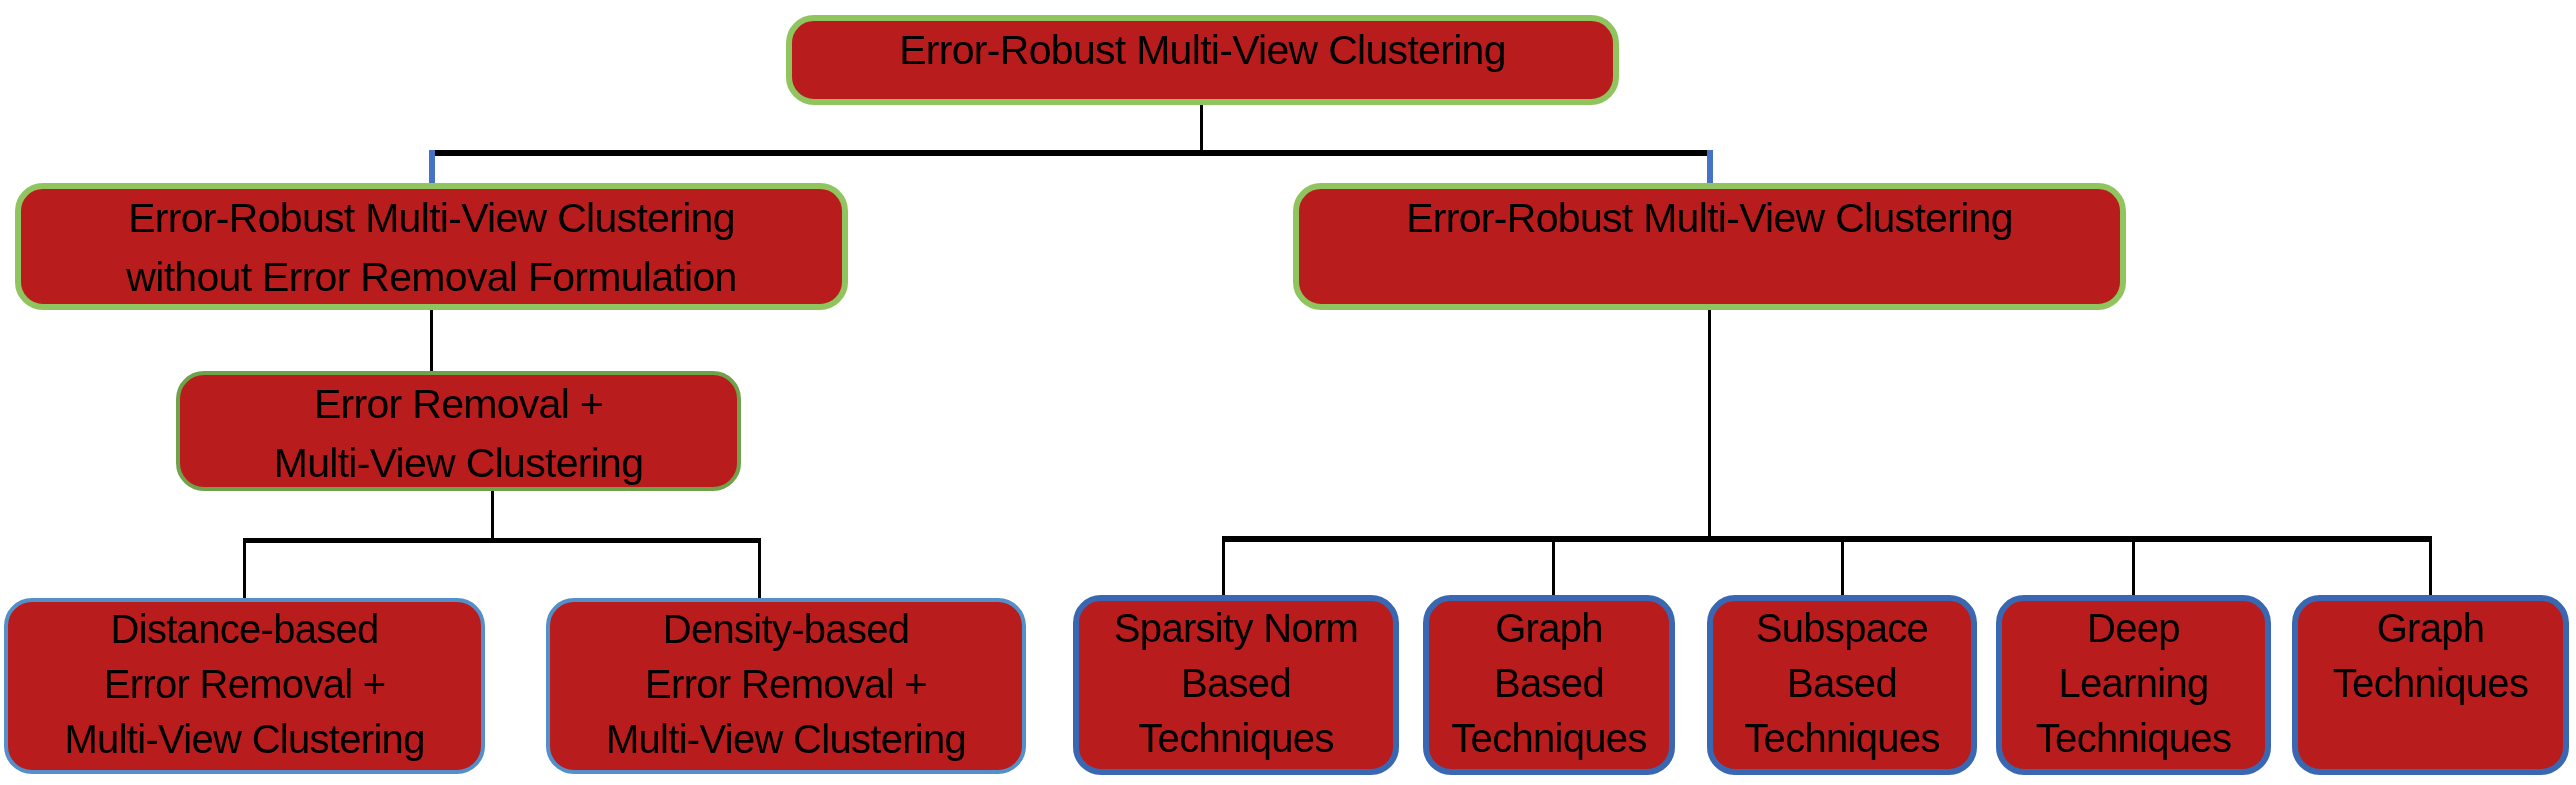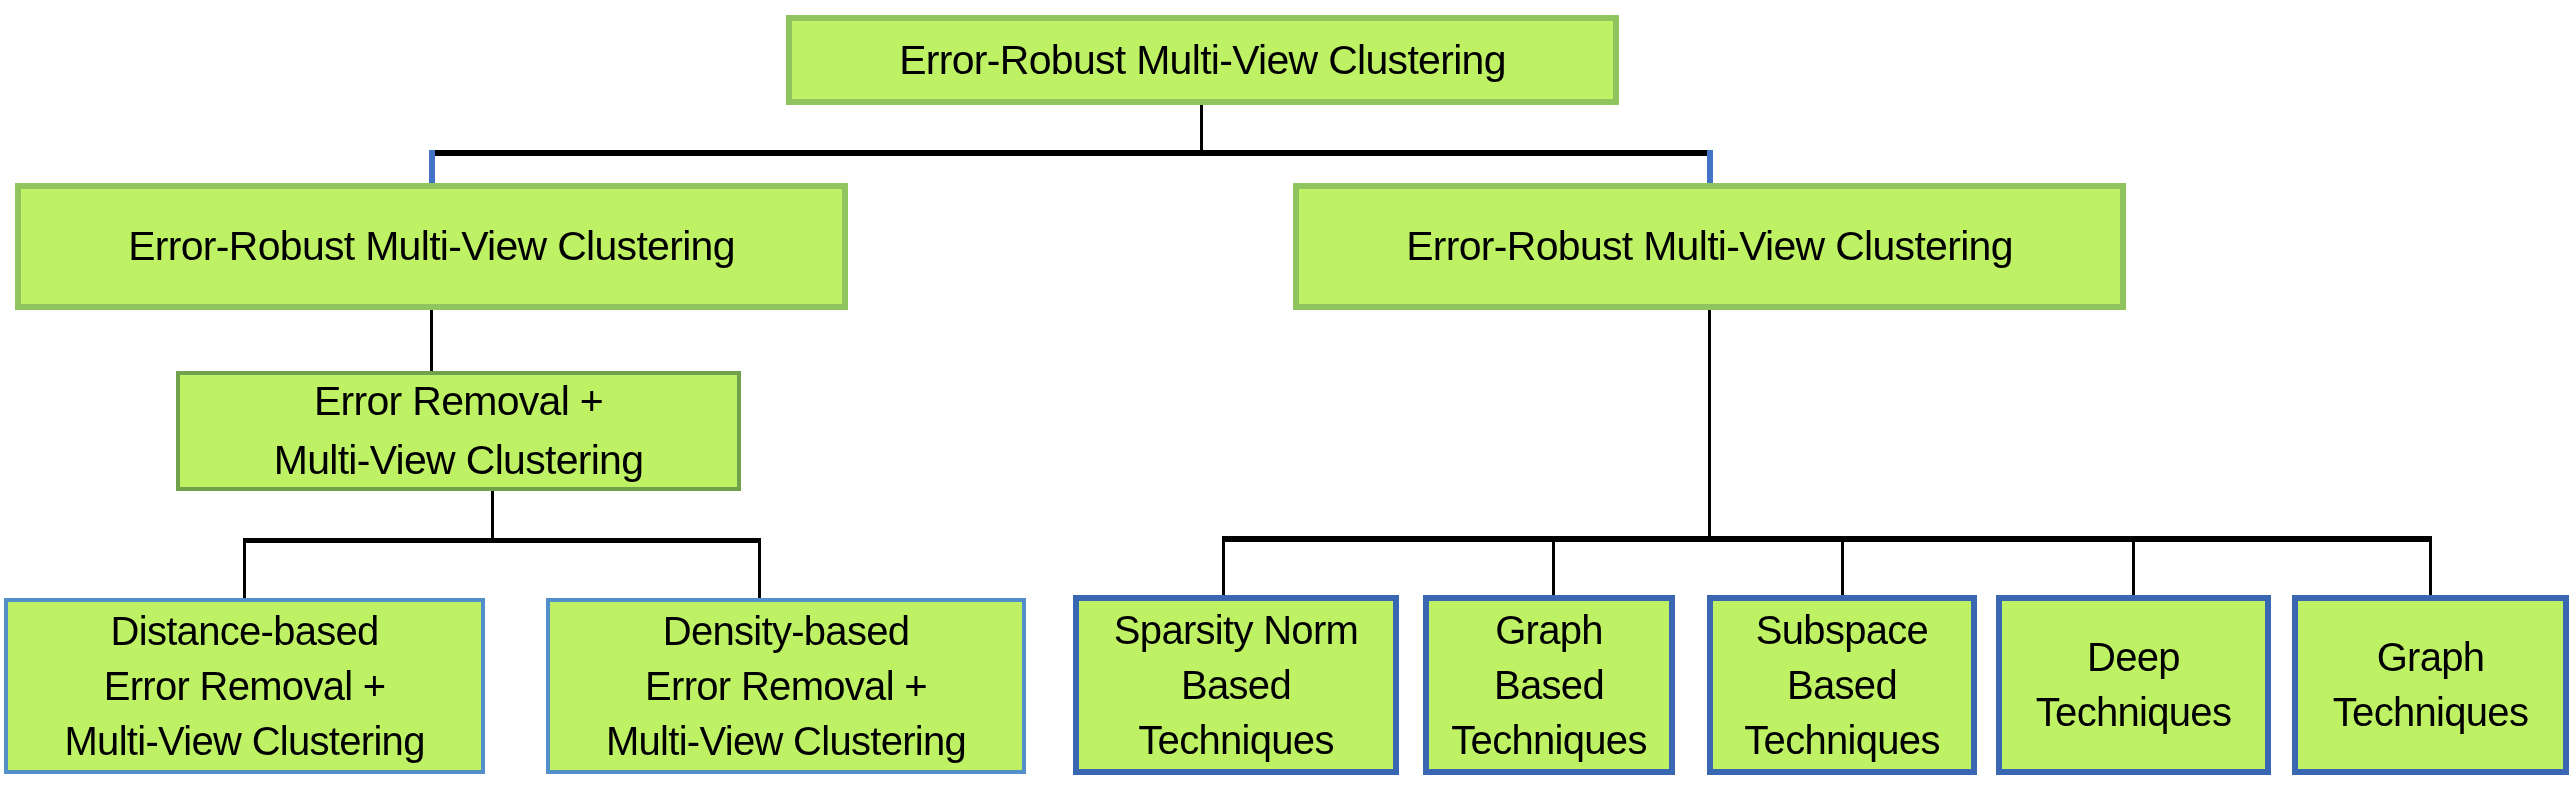--- a/index.html
+++ b/index.html
@@ -8,24 +8,25 @@
     width:2576px;height:786px;
     background:#fff;
     font-family:"Liberation Sans", sans-serif;
     color:#000;
     overflow:hidden;
   }
   
   .node{
     position:absolute;
     box-sizing:border-box;
-    background:#bef264;
+    background:#b91c1c;
     display:flex;flex-direction:column;
-    justify-content:center;align-items:center;
+    justify-content:flex-start;align-items:center;
     text-align:center;
+    border-radius:28px;
   }
   .node .ln{display:block;white-space:nowrap;}
   .green-bold{border:6.8px solid var(--green-bold-border,#8FC45E);}
   .green-thin{border:4.1px solid var(--green-thin-border,#6FA24B);}
   .blue-light{border:4.1px solid var(--blue-light-border,#5390C9);}
   .blue-dark{border:6.1px solid var(--blue-dark-border,#3A67B1);}
   .f-xl{font-size:41px;line-height:59px;letter-spacing:-0.7px;}
   .f-l{font-size:40px;line-height:55px;letter-spacing:-0.7px;}
 
   #n-root {left:786px;top:15px;width:833px;height:90px;}
@@ -82,20 +83,21 @@
   <div class="line" id="c-drop-sub"></div>
   <div class="line" id="c-drop-deep"></div>
   <div class="line" id="c-drop-hyb"></div>
 
   <div class="node green-bold f-xl" id="n-root">
     <span class="ln">Error-Robust Multi-View Clustering</span>
   </div>
 
   <div class="node green-bold f-xl" id="n-l2l">
     <span class="ln">Error-Robust Multi-View Clustering</span>
+    <span class="ln">without Error Removal Formulation</span>
   </div>
 
   <div class="node green-bold f-xl" id="n-l2r">
     <span class="ln">Error-Robust Multi-View Clustering</span>
   </div>
 
   <div class="node green-thin f-xl" id="n-l3">
     <span class="ln">Error Removal +</span>
     <span class="ln">Multi-View Clustering</span>
   </div>
@@ -125,20 +127,21 @@
   </div>
 
   <div class="node blue-dark f-l" id="n-sub">
     <span class="ln">Subspace</span>
     <span class="ln">Based</span>
     <span class="ln">Techniques</span>
   </div>
 
   <div class="node blue-dark f-l" id="n-deep">
     <span class="ln">Deep</span>
+    <span class="ln">Learning</span>
     <span class="ln">Techniques</span>
   </div>
 
   <div class="node blue-dark f-l" id="n-hyb">
     <span class="ln">Graph</span>
     <span class="ln">Techniques</span>
   </div>
 
 </div>
 

